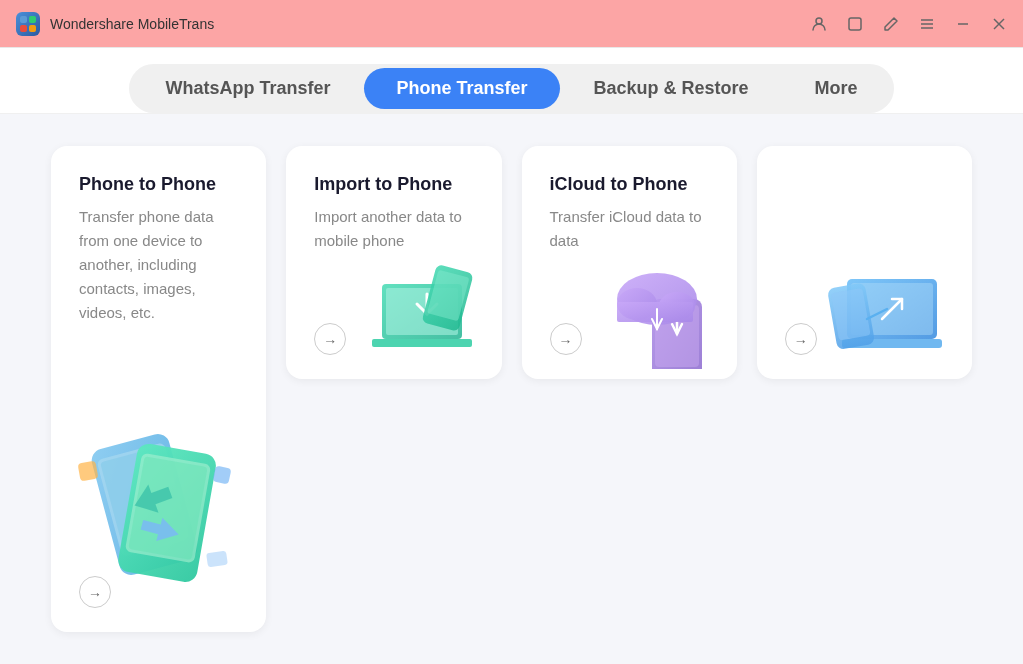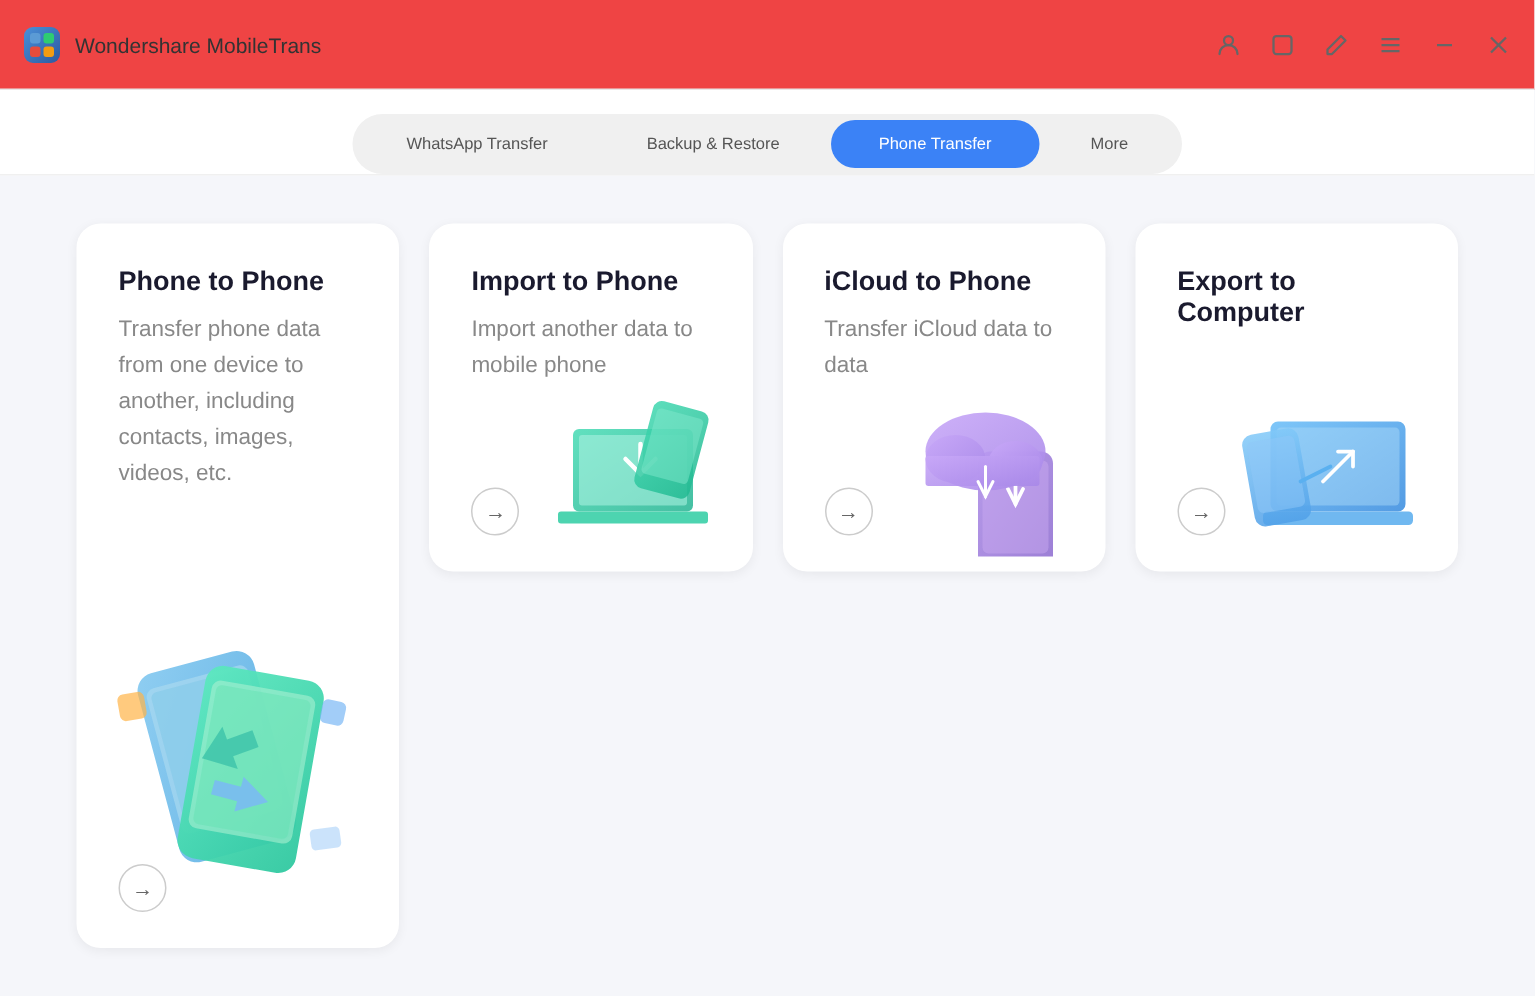--- a/index.html
+++ b/index.html
@@ -10,23 +10,23 @@
       height: 664px;
       overflow: hidden;
       display: flex;
       flex-direction: column;
     }
 
     
     .title-bar {
       display: flex;
       justify-content: space-between;
-      background: #ef4444;
+      background: #fca5a5;
       padding: 0 16px;
-      height: 60px;
+      height: 48px;
       border-bottom: 1px solid #e8e8e8;
     }
     .title-bar-left {
       display: flex;
       align-items: center;
       gap: 10px;
     }
     .app-icon {
       width: 24px;
       height: 24px;
@@ -68,22 +68,22 @@
     .nav-tabs {
       display: flex;
       background: #f0f0f0;
       border-radius: 50px;
       padding: 4px;
       gap: 2px;
     }
     .nav-tab {
       padding: 10px 32px;
       border-radius: 50px;
-      font-size: 11px;
-      font-weight: 400;
+      font-size: 18px;
+      font-weight: 700;
       cursor: pointer;
       color: #555;
       transition: all 0.2s;
       white-space: nowrap;
     }
     .nav-tab.active {
       background: #3b82f6;
       color: white;
     }
 
@@ -221,22 +221,22 @@
         <line x1="3" y1="3" x2="13" y2="13" stroke="#666" stroke-width="1.5"></line>
         <line x1="13" y1="3" x2="3" y2="13" stroke="#666" stroke-width="1.5"></line>
       </svg>
     </div>
   </div>
 </div>
 
 <div class="nav-bar">
   <div class="nav-tabs">
     <div class="nav-tab">WhatsApp Transfer</div>
+    <div class="nav-tab active">Phone Transfer</div>
     <div class="nav-tab">Backup &amp; Restore</div>
-    <div class="nav-tab active">Phone Transfer</div>
     <div class="nav-tab">More</div>
   </div>
 </div>
 
 <div class="main-content">
 
   <div class="card card-large">
     <div class="card-title">Phone to Phone</div>
     <div class="card-desc">Transfer phone data from one device to another, including contacts, images, videos, etc.</div>
 
@@ -348,21 +348,20 @@
             <stop offset="0%" stop-color="#c8a8f8"></stop>
             <stop offset="100%" stop-color="#a888e8"></stop>
           </linearGradient>
         </defs>
       </svg>
     </div>
     <div class="card-arrow">→</div>
   </div>
 
   <div class="card">
-    <div class="card-title">Export to Computer</div>
     <div class="illus-export">
       <svg viewBox="0 0 140 120" width="140" height="120">
 
         <g transform="translate(20,25)">
           <rect x="5" y="5" width="90" height="60" rx="5" fill="url(#blueGrad2)" opacity="0.9"></rect>
           <rect x="9" y="9" width="82" height="52" rx="3" fill="#a8d8f8" opacity="0.5"></rect>
           <rect x="0" y="65" width="100" height="9" rx="3" fill="#70b8f0"></rect>
 
           <path d="M40 45 L60 25" stroke="white" stroke-width="2.5" stroke-linecap="round"></path>
           <path d="M50 25 L60 25 L60 35" stroke="white" stroke-width="2.5" fill="none" stroke-linecap="round" stroke-linejoin="round"></path>

